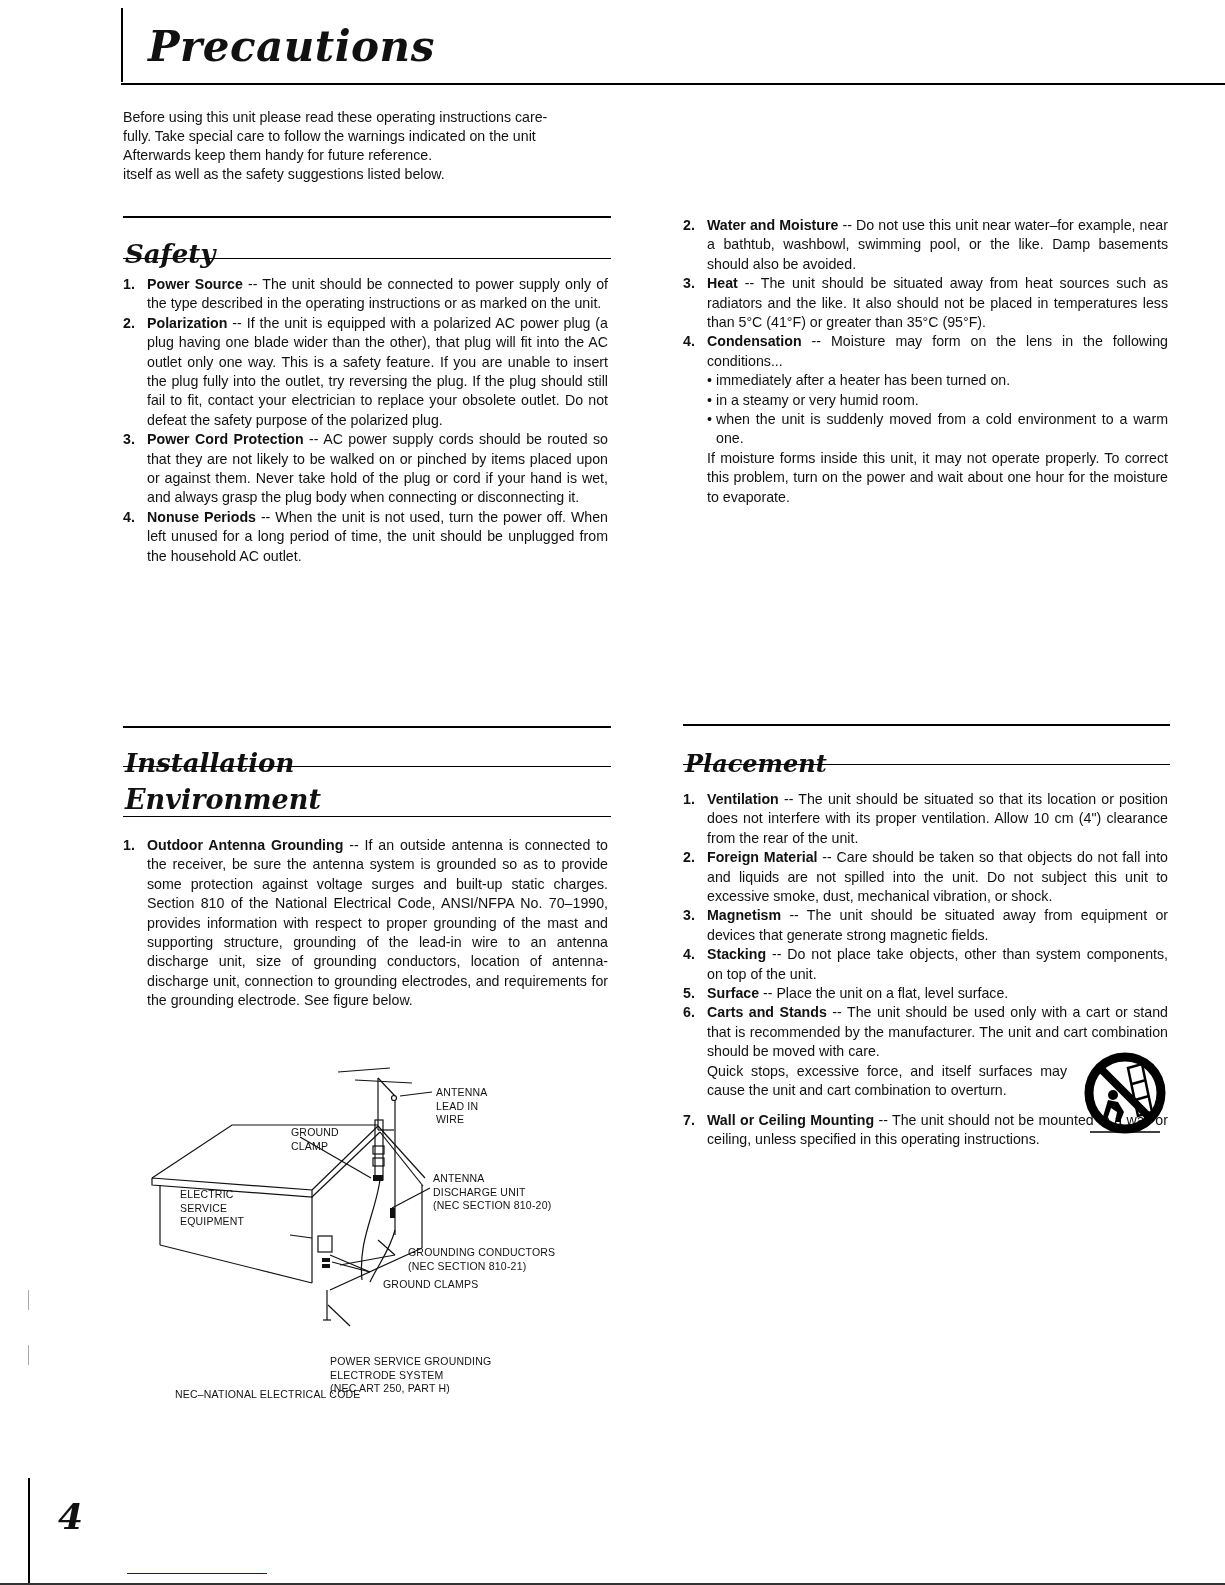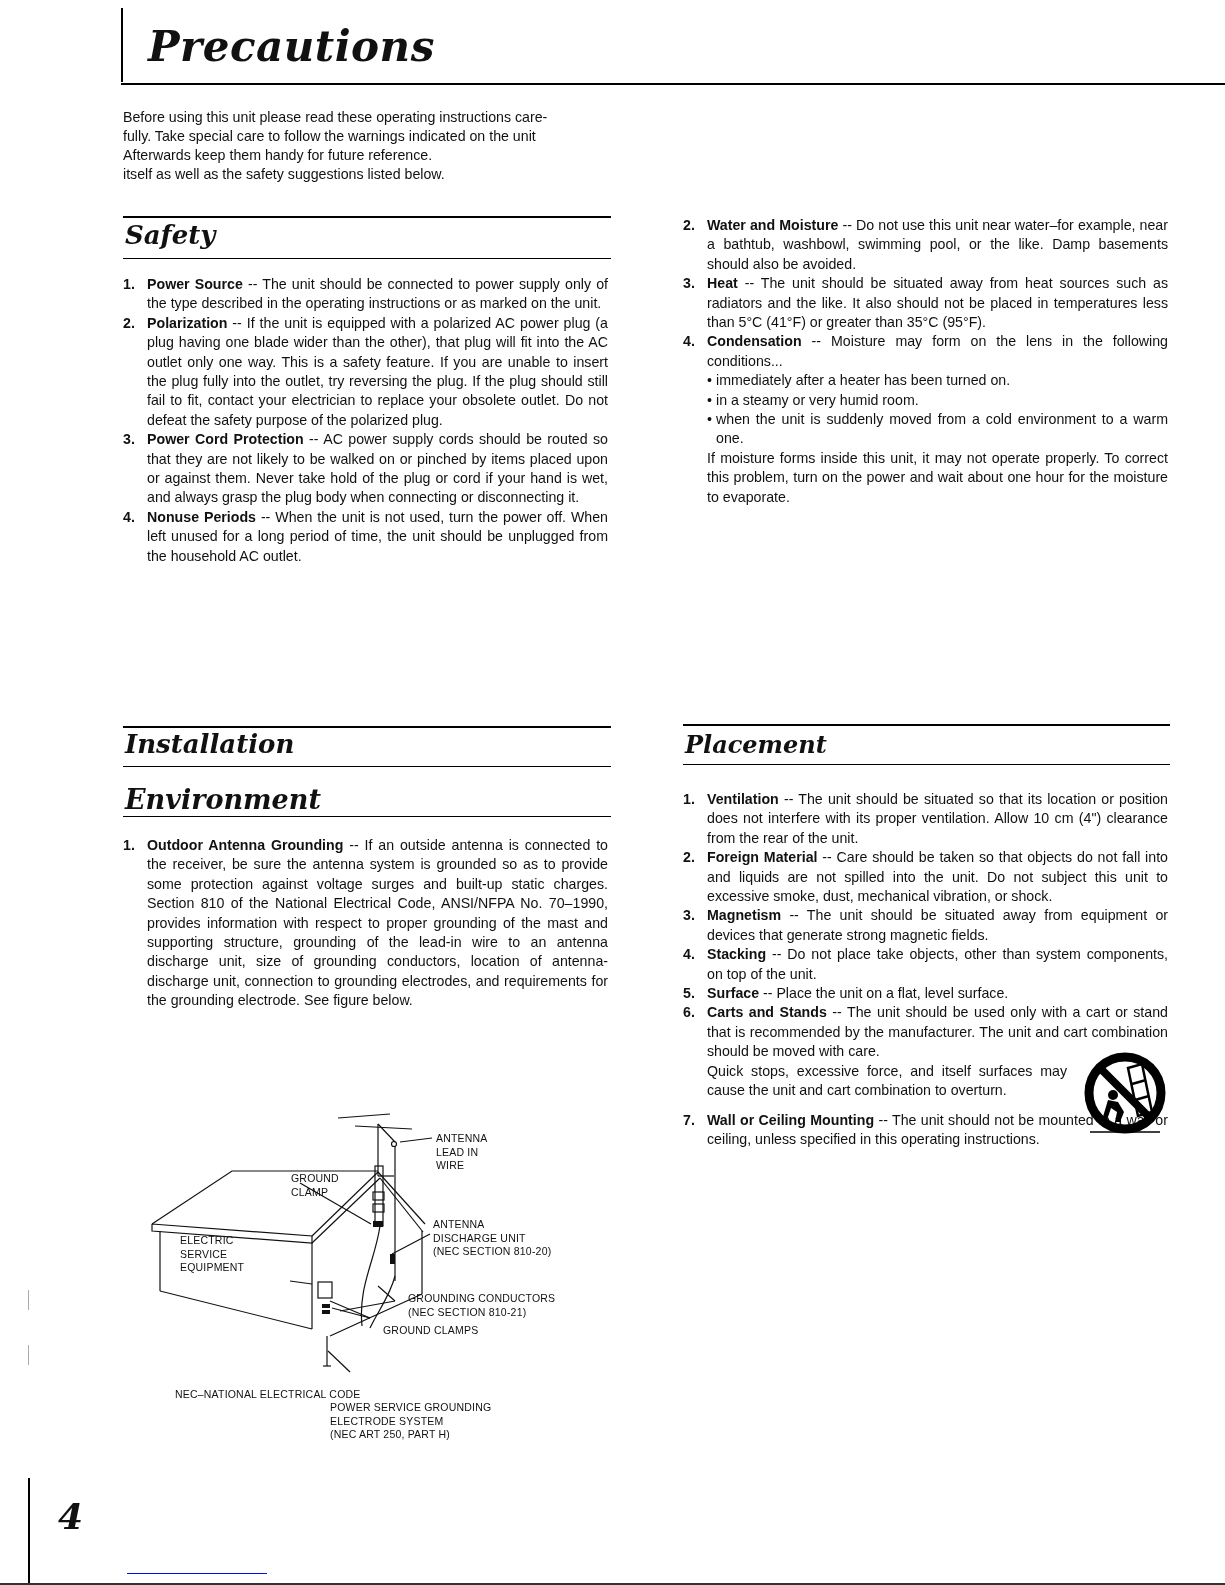--- a/index.html
+++ b/index.html
@@ -5,29 +5,29 @@
   html, body { margin: 0; padding: 0; background: #ffffff; }
   body { width: 1225px; height: 1585px; position: relative; overflow: hidden;
          font-family: "Liberation Sans", sans-serif; color: #111; }
   .abs { position: absolute; }
   .vline { position: absolute; background: #000; }
   .title { font-family: "DejaVu Serif", serif; font-weight: bold; font-style: italic; }
   .h-page { left: 148px; top: 22px; font-size: 42px; letter-spacing: 0.5px; }
   .rule { position: absolute; height: 2px; background: #000; }
   .rule-thin { position: absolute; height: 1px; background: #000; }
   .intro { left: 123px; top: 108px; width: 500px; font-size: 14.2px; line-height: 19px; }
-  .h-sec { font-size: 26px; }
+  .h-sec { font-size: 26px; margin-top: 19px; }
   .list { margin: 0; padding: 0; list-style: none; font-size: 14.2px; line-height: 19.4px; text-align: justify; }
   .list li { position: relative; padding-left: 24px; }
   .list .num { position: absolute; left: 0; top: 0; font-weight: bold; }
   .list b { font-weight: bold; }
   .bullets { margin: 0; padding: 0; list-style: none; }
   .bullets li { padding-left: 9px; position: relative; }
   .bullets li::before { content: "\2022"; position: absolute; left: 0; }
-  .diagram { left: 140px; top: 1096px; width: 440px; height: 320px; text-decoration: underline; }
+  .diagram { left: 140px; top: 1050px; width: 440px; height: 320px; text-decoration: underline; }
   .dlabel { position: absolute; font-size: 10.5px; line-height: 13.5px; color: #111; letter-spacing: 0.2px; }
   .pnum { left: 58px; top: 1495px; font-size: 36px; }
   .link-line { left: 127px; top: 1573px; width: 140px; height: 1px; background: #0010e0; }
 </style>
 </head>
 <body>
 
 <div class="vline" style="left:121px; top:8px; width:2px; height:74px;"></div>
 <div class="vline" style="left:28px; top:1478px; width:2px; height:107px;"></div>
 <div class="vline" style="left:28px; top:1290px; width:1px; height:20px; background:#aaa;"></div>

